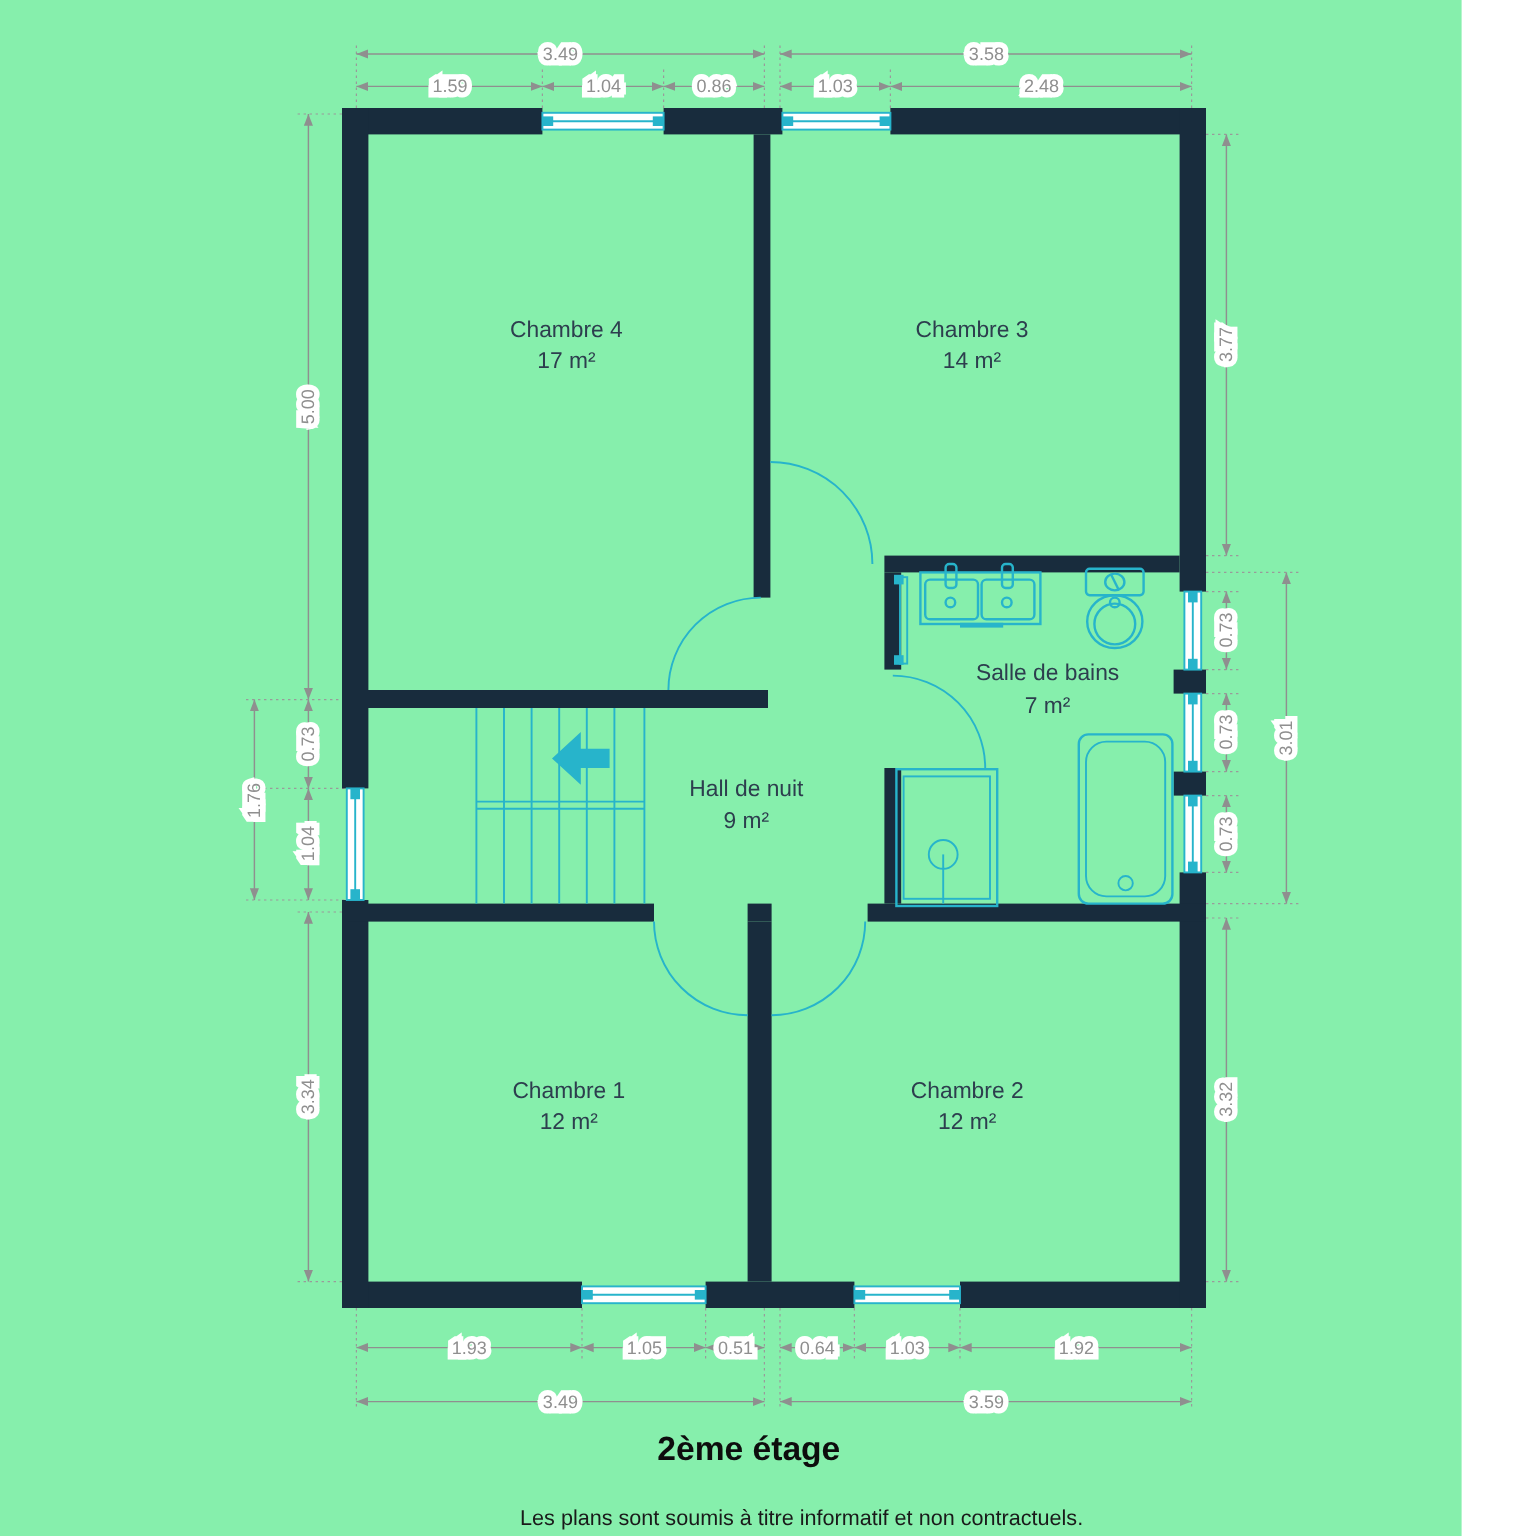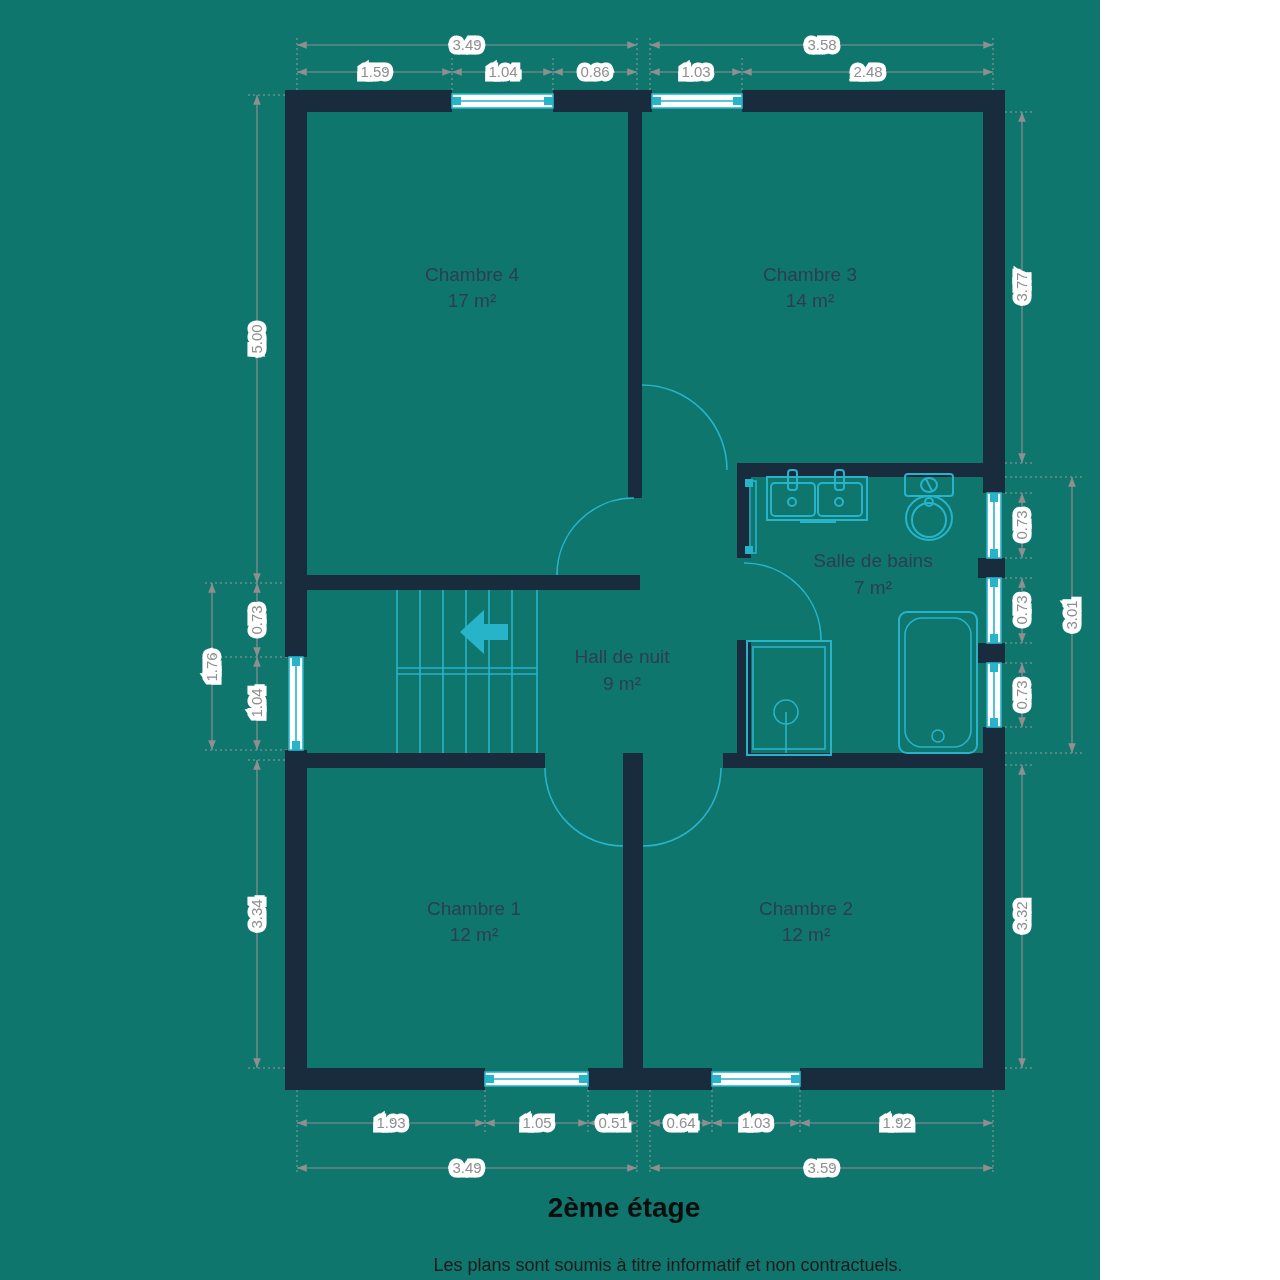--- a/index.html
+++ b/index.html
@@ -1,16 +1,16 @@
 <!DOCTYPE html>
 <html><head>
 <meta charset="utf-8">
 <style>
   html,body{margin:0;padding:0;background:#ffffff;}
-  .page{position:relative;width:1100px;height:1280px;background:#0f766e;overflow:hidden;
+  .page{position:relative;width:1218px;height:1280px;background:#86efac;overflow:hidden;
         font-family:"Liberation Sans", sans-serif;}
   svg{position:absolute;left:0;top:0;}
   .wall{fill:#182c3d;stroke:none;}
   .fix{stroke:#27b4cb;stroke-width:2;fill:none;}
   .fixthin{stroke:#27b4cb;stroke-width:1.6;fill:none;}
   .fixfill{fill:#27b4cb;stroke:none;}
   .winline{stroke:#27b4cb;stroke-width:1.6;fill:#ffffff;}
   .dimline{stroke:#8f8f8f;stroke-width:1.2;fill:none;}
   .ext{stroke:#9a9a9a;stroke-width:1;stroke-dasharray:2 3;fill:none;}
   .dimtext{font-family:"Liberation Sans", sans-serif;font-size:15px;fill:#8f8f8f;

